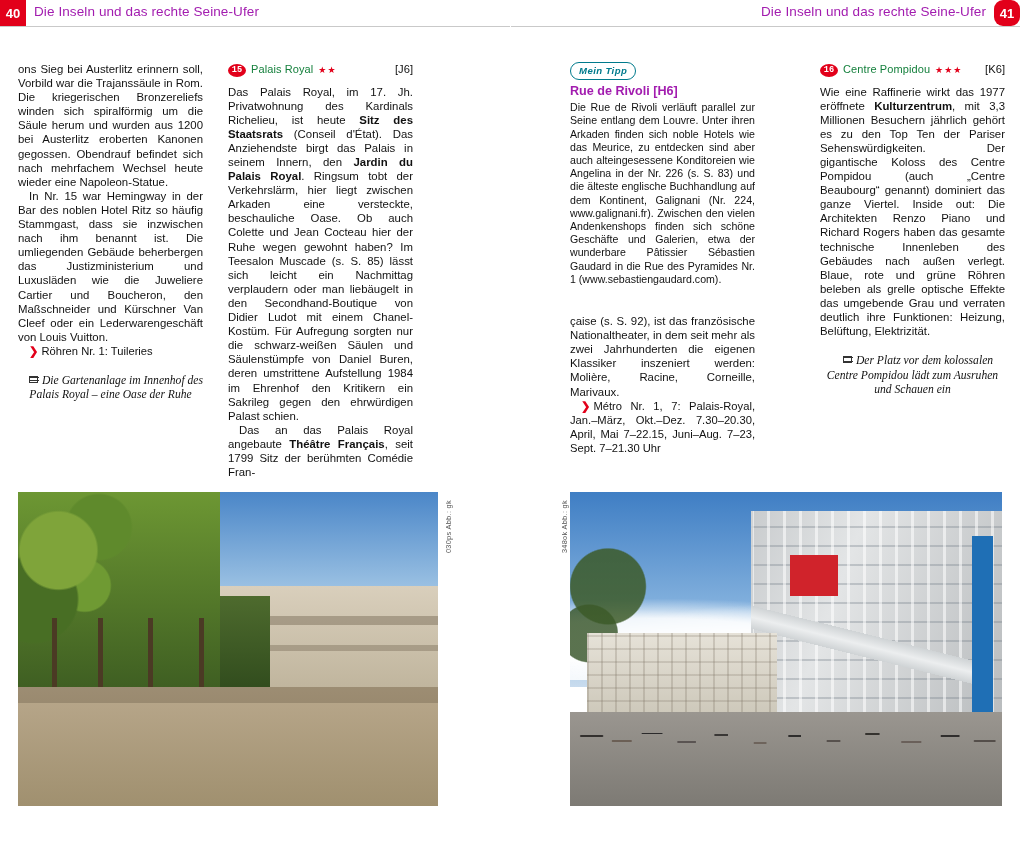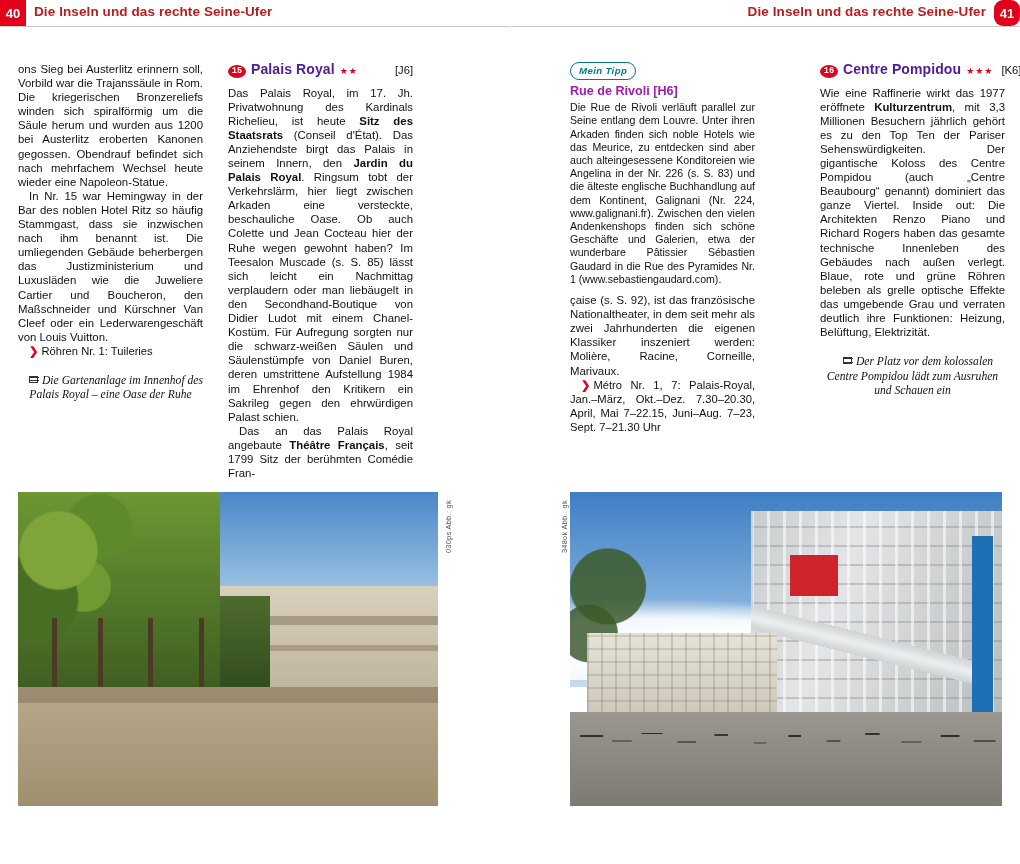--- a/index.html
+++ b/index.html
@@ -31,22 +31,22 @@
     font-size: 13px;
     font-weight: bold;
     display: flex; align-items: center; justify-content: center;
   }
   .folio.left { left: 0; }
   .folio.right { right: 0; border-radius: 9px; }
   .runhead {
     position: absolute;
     top: 4px;
     font-size: 13.5px;
-    font-weight: bold;
-    color: #b91c1c;
+    font-weight: normal;
+    color: #a21caf;
     letter-spacing: 0.1px;
   }
   .runhead.left { left: 34px; }
   .runhead.right { right: 34px; }
   .header-rule {
     position: absolute;
     left: 0; top: 26px;
     width: 1020px; height: 1px;
     background: #c9c9c9;
   }
@@ -97,23 +97,23 @@
     color: #fff;
     font-size: 8.6px;
     font-weight: bold;
     margin-right: 5px;
     position: relative;
     top: -1px;
     flex: none;
     font-family: Liberation Mono, monospace;
   }
   .sec-title {
-    color: #4c1d95;
-    font-weight: bold;
-    font-size: 14px;
+    color: #15803d;
+    font-weight: normal;
+    font-size: 11px;
     letter-spacing: 0.1px;
   }
   .stars {
     color: #e2001a;
     font-size: 9px;
     margin-left: 5px;
     letter-spacing: 1px;
   }
   .sec-ref {
     margin-left: auto;
@@ -354,21 +354,21 @@
     <p class="noindent"><span>Das Palais Royal, im 17. Jh. Privatwohnung des Kardinals Richelieu, ist heute </span><b>Sitz des Staatsrats</b><span> (Conseil d'État). Das Anziehendste birgt das Palais in seinem Innern, den </span><b>Jardin du Palais Royal</b><span>. Ringsum tobt der Verkehrslärm, hier liegt zwischen Arkaden eine versteckte, beschauliche Oase. Ob auch Colette und Jean Cocteau hier der Ruhe wegen gewohnt haben? Im Teesalon Muscade (s. S. 85) lässt sich leicht ein Nachmittag verplaudern oder man liebäugelt in den Secondhand-Boutique von Didier Ludot mit einem Chanel-Kostüm. Für Aufregung sorgten nur die schwarz-weißen Säulen und Säulenstümpfe von Daniel Buren, deren umstrittene Aufstellung 1984 im Ehrenhof den Kritikern ein Sakrileg gegen den ehrwürdigen Palast schien.</span></p>
     <p><span>Das an das Palais Royal angebaute </span><b>Théâtre Français</b><span>, seit 1799 Sitz der berühmten Comédie Fran-</span></p>
   </div>
 
   <div class="col" id="col3">
     <div class="tip-badge">Mein Tipp</div>
     <div class="tip-title">Rue de Rivoli [H6]</div>
     <div class="tip-body">
         <p>Die Rue de Rivoli verläuft parallel zur Seine entlang dem Louvre. Unter ihren Arkaden finden sich noble Hotels wie das Meurice, zu entdecken sind aber auch alteingesessene Konditoreien wie Angelina in der Nr. 226 (s. S. 83) und die älteste englische Buchhandlung auf dem Kontinent, Galignani (Nr. 224, www.galignani.fr). Zwischen den vielen Andenkenshops finden sich schöne Geschäfte und Galerien, etwa der wunderbare Pâtissier Sébastien Gaudard in die Rue des Pyramides Nr. 1 (www.sebastiengaudard.com).</p>
       </div>
-    <p class="noindent" style="margin-top:7px;">çaise (s. S. 92), ist das französische Nationaltheater, in dem seit mehr als zwei Jahrhunderten die eigenen Klassiker inszeniert werden: Molière, Racine, Corneille, Marivaux.</p>
+    <p class="noindent" style="margin-top:28px;">çaise (s. S. 92), ist das französische Nationaltheater, in dem seit mehr als zwei Jahrhunderten die eigenen Klassiker inszeniert werden: Molière, Racine, Corneille, Marivaux.</p>
     <p class="metro"><span class="arrow">❯</span><span>Métro Nr. 1, 7: Palais-Royal, Jan.–März, Okt.–Dez. 7.30–20.30, April, Mai 7–22.15, Juni–Aug. 7–23, Sept. 7–21.30 Uhr</span></p>
   </div>
 
   <div class="col" id="col4">
     <div class="sec-head">
       <span class="num-badge">16</span>
       <span class="sec-title">Centre Pompidou</span>
       <span class="stars">★★★</span>
       <span class="sec-ref">[K6]</span>
     </div>

